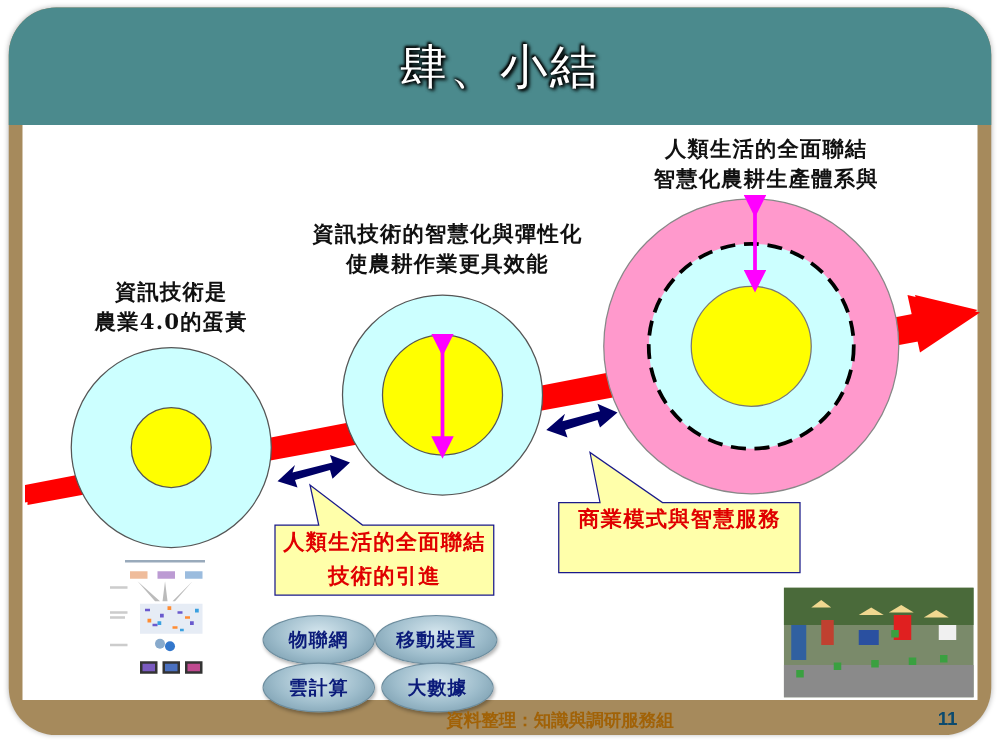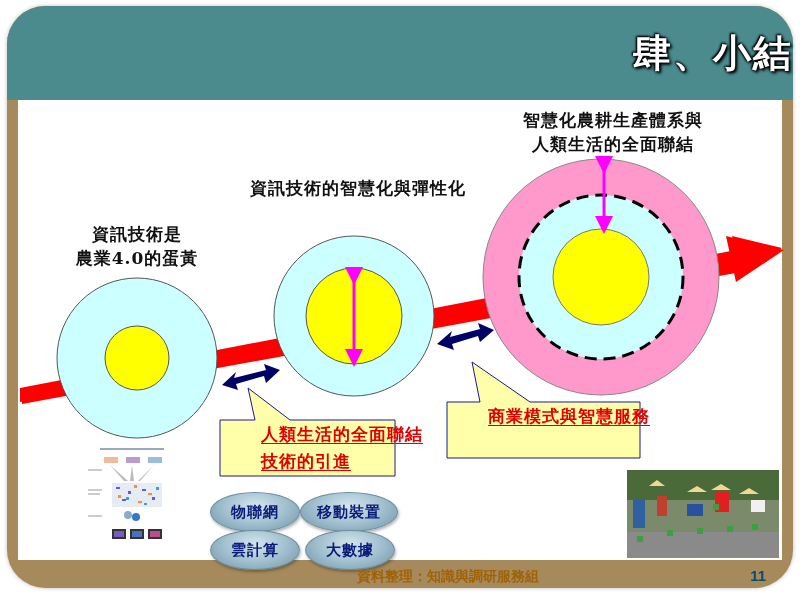--- a/index.html
+++ b/index.html
@@ -1,26 +1,26 @@
 <!DOCTYPE html>
 <html><head>
 <meta charset="utf-8">
 <style>
   html,body{margin:0;padding:0;}
   body{width:800px;height:600px;position:relative;overflow:hidden;background:#ffffff;font-family:"DejaVu Serif","Liberation Serif",serif;}
   .frame{position:absolute;left:7px;top:6px;width:786px;height:582px;border-radius:38px;background:#a68a5c;box-shadow:0 0 4px rgba(0,0,0,0.25);}
   .header{position:absolute;left:7px;top:6px;width:786px;height:94px;border-radius:38px 38px 0 0;background:#4b8a8d;}
-  .title{position:absolute;left:0;top:22px;width:786px;text-align:right;font-size:38px;font-weight:bold;color:#ffffff;letter-spacing:2px;
+  .title{position:absolute;left:0;top:22px;width:786px;text-align:center;font-size:38px;font-weight:normal;color:#ffffff;letter-spacing:2px;
     text-shadow:0 0 3px #000,0 0 3px #000,2px 2px 3px #000,-1px -1px 2px #000;}
   .content{position:absolute;left:18px;top:100px;width:764px;height:460px;background:#ffffff;overflow:hidden;}
   .footer-text{position:absolute;left:0;top:568px;width:800px;text-align:center;font-size:14px;font-weight:bold;color:#a16207;padding-left:48px;}
   .page-num{position:absolute;right:34px;top:567px;font-family:"Liberation Sans",sans-serif;font-size:15px;font-weight:bold;color:#0c4a6e;}
   svg.diagram{position:absolute;left:0;top:0;}
   .label{position:absolute;text-align:center;font-size:17px;font-weight:bold;color:#111;line-height:24px;letter-spacing:1px;}
-  .callout-text{position:absolute;font-size:17px;font-weight:bold;color:#e00000;line-height:27px;letter-spacing:1px;text-decoration:underline;text-underline-offset:3px;padding-left:41px;}
+  .callout-text{position:absolute;text-align:center;font-size:17px;font-weight:bold;color:#e00000;line-height:27px;letter-spacing:1px;text-underline-offset:3px;}
   .pill{position:absolute;width:88px;height:38px;border-radius:50%;
     background:radial-gradient(ellipse at 50% 35%,#d5e6ee 0%,#9dbccb 55%,#6f93a6 100%);
     border:1px solid #6d8d9e;box-shadow:1px 2px 3px rgba(0,0,0,0.3);
     display:flex;align-items:center;justify-content:center;font-size:15px;font-weight:bold;color:#0b1b7a;letter-spacing:1px;}
   .bigdata-img{position:absolute;left:82px;top:445px;width:100px;height:105px;}
   .photo{position:absolute;left:627px;top:470px;width:152px;height:88px;overflow:hidden;}
 </style>
 </head>
 <body>
 
@@ -76,24 +76,25 @@
     <polygon points="447,402 480,402 472,362 530,402 640,402 640,458 447,458" fill="#ffffaa" stroke="#1a1a8a" stroke-width="1"></polygon>
   </g>
 </svg>
 
 <div class="label" style="left:52px;top:222px;width:170px;">
   <div>資訊技術是</div>
   <div>農業4.0的蛋黃</div>
 </div>
 <div class="label" style="left:218px;top:176px;width:280px;">
   <div>資訊技術的智慧化與彈性化</div>
+  <div>使農耕作業更具效能</div>
 </div>
 <div class="label" style="left:488px;top:108px;width:250px;">
+  <div>人類生活的全面聯結</div>
   <div>智慧化農耕生產體系與</div>
-  <div>人類生活的全面聯結</div>
 </div>
 
 <div class="callout-text" style="left:220px;top:421px;width:175px;">
   <div>人類生活的全面聯結</div>
   <div>技術的引進</div>
 </div>
 <div class="callout-text" style="left:447px;top:403px;width:193px;">
   <div>商業模式與智慧服務</div>
 </div>
 

